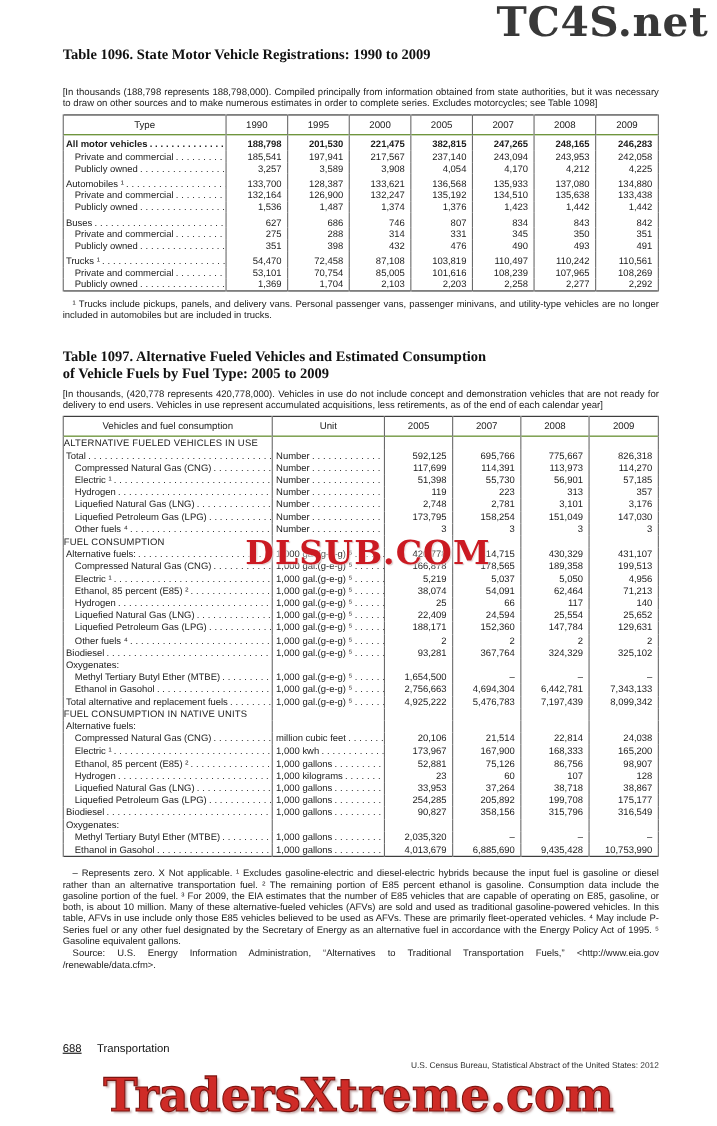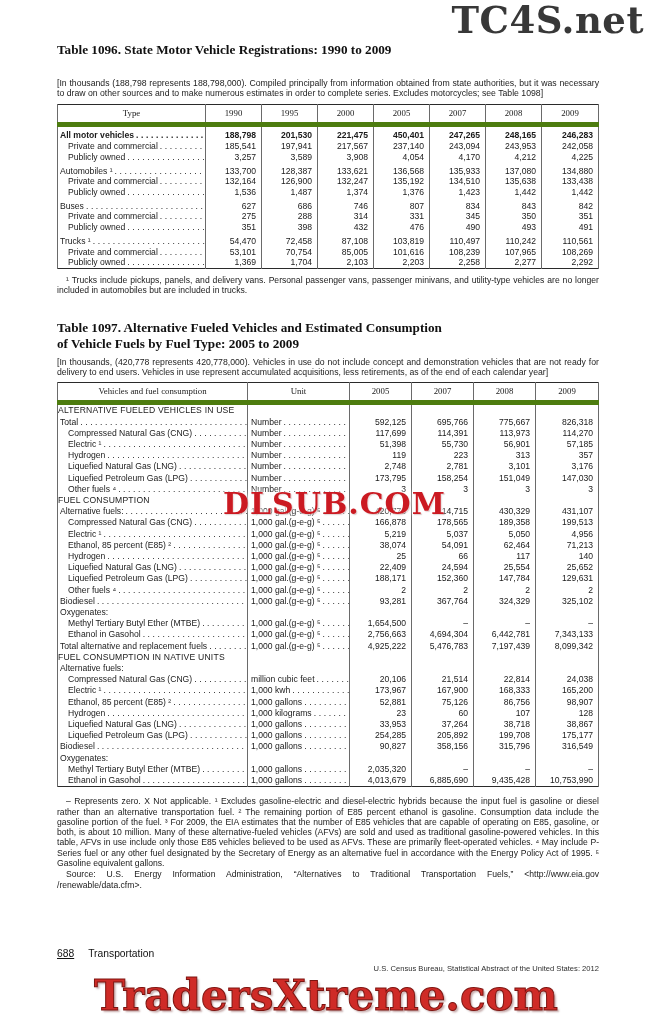--- a/index.html
+++ b/index.html
@@ -33,21 +33,21 @@
     color: #1c1c1c;
   }
   table {
     border-collapse: collapse;
     width: 100%;
     font-size: 8.6px;
     border-top: 1.4px solid #2a2a2a;
     border-bottom: 1.4px solid #2a2a2a;
     table-layout: fixed;
   }
-  thead tr { border-bottom: 5px solid #4d7c0f; font-family: Liberation Serif, serif; }
+  thead tr { border-bottom: 1px solid #4d7c0f; }
   th {
     font-weight: normal;
     font-size: 8.8px;
     text-align: center;
     padding: 3px 1px 4px 1px;
     vertical-align: middle;
   }
   th, td { border-left: 1px solid #6a6a6a; border-right: 1px solid #6a6a6a; }
   table { border-left: 1px solid #6a6a6a; border-right: 1px solid #6a6a6a; }
   td { vertical-align: bottom; padding: 0; }
@@ -165,21 +165,21 @@
         <tr class="group-start">
           <td class="stub ind0 bold">
             <div class="cf">
               <span class="lbl">All motor vehicles</span>
               <span class="dots"></span>
             </div>
           </td>
           <td class="num bold">188,798</td>
           <td class="num bold">201,530</td>
           <td class="num bold">221,475</td>
-          <td class="num bold">450,401</td>
+          <td class="num bold">382,815</td>
           <td class="num bold">247,265</td>
           <td class="num bold">248,165</td>
           <td class="num bold">246,283</td>
         </tr>
         <tr>
           <td class="stub ind1">
             <div class="cf">
               <span class="lbl">Private and commercial</span>
               <span class="dots"></span>
             </div>

